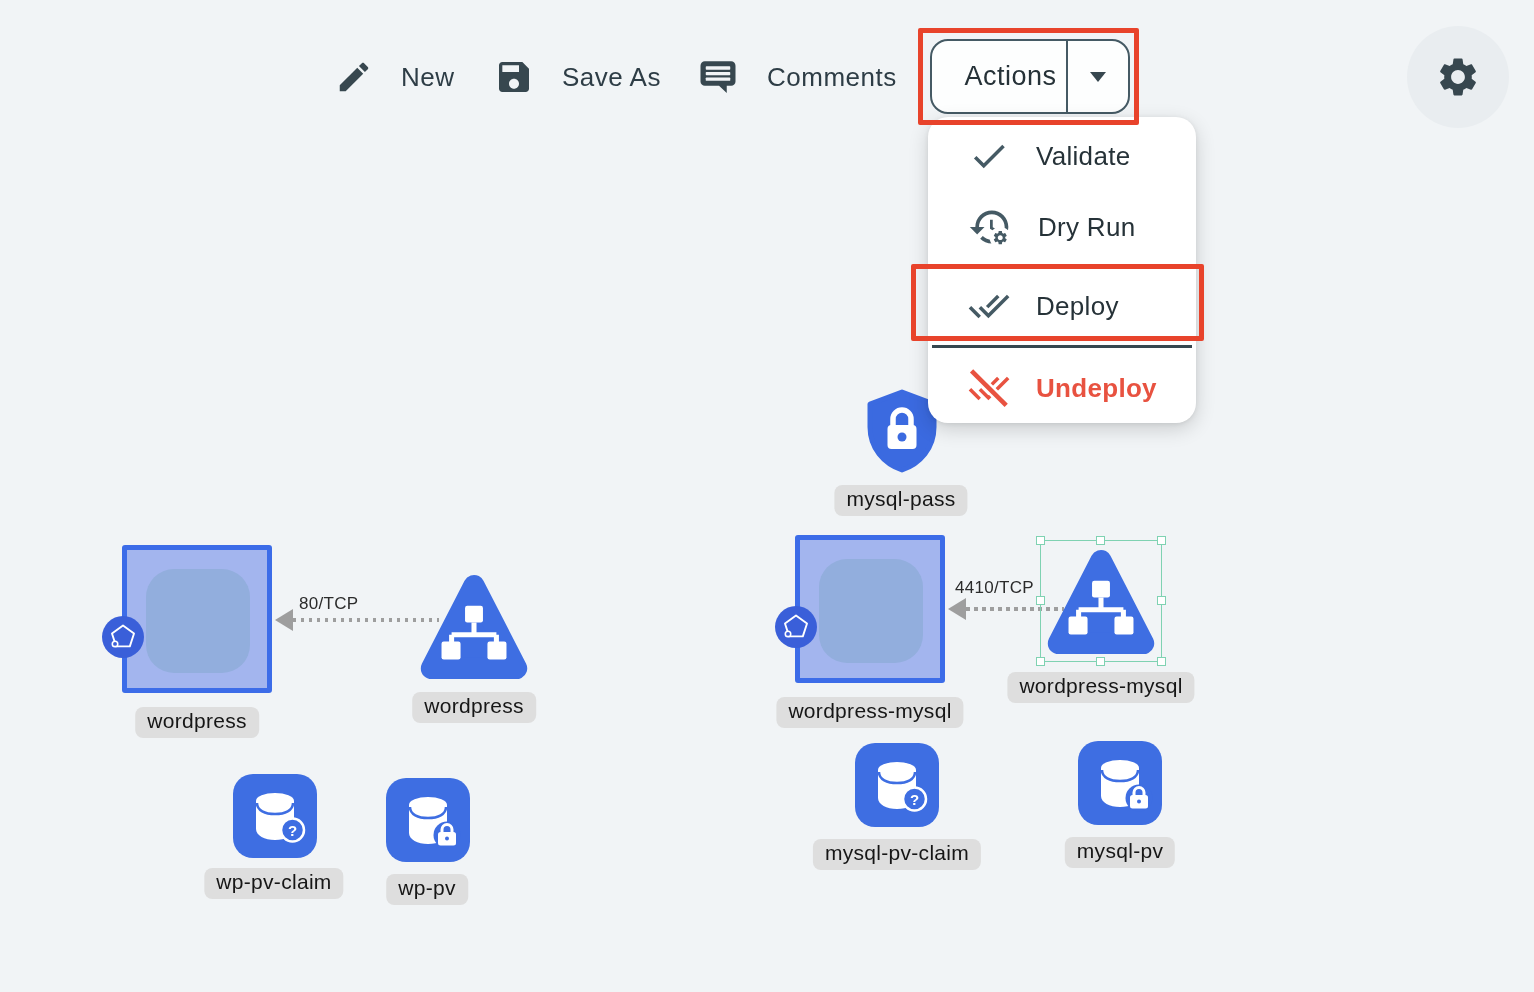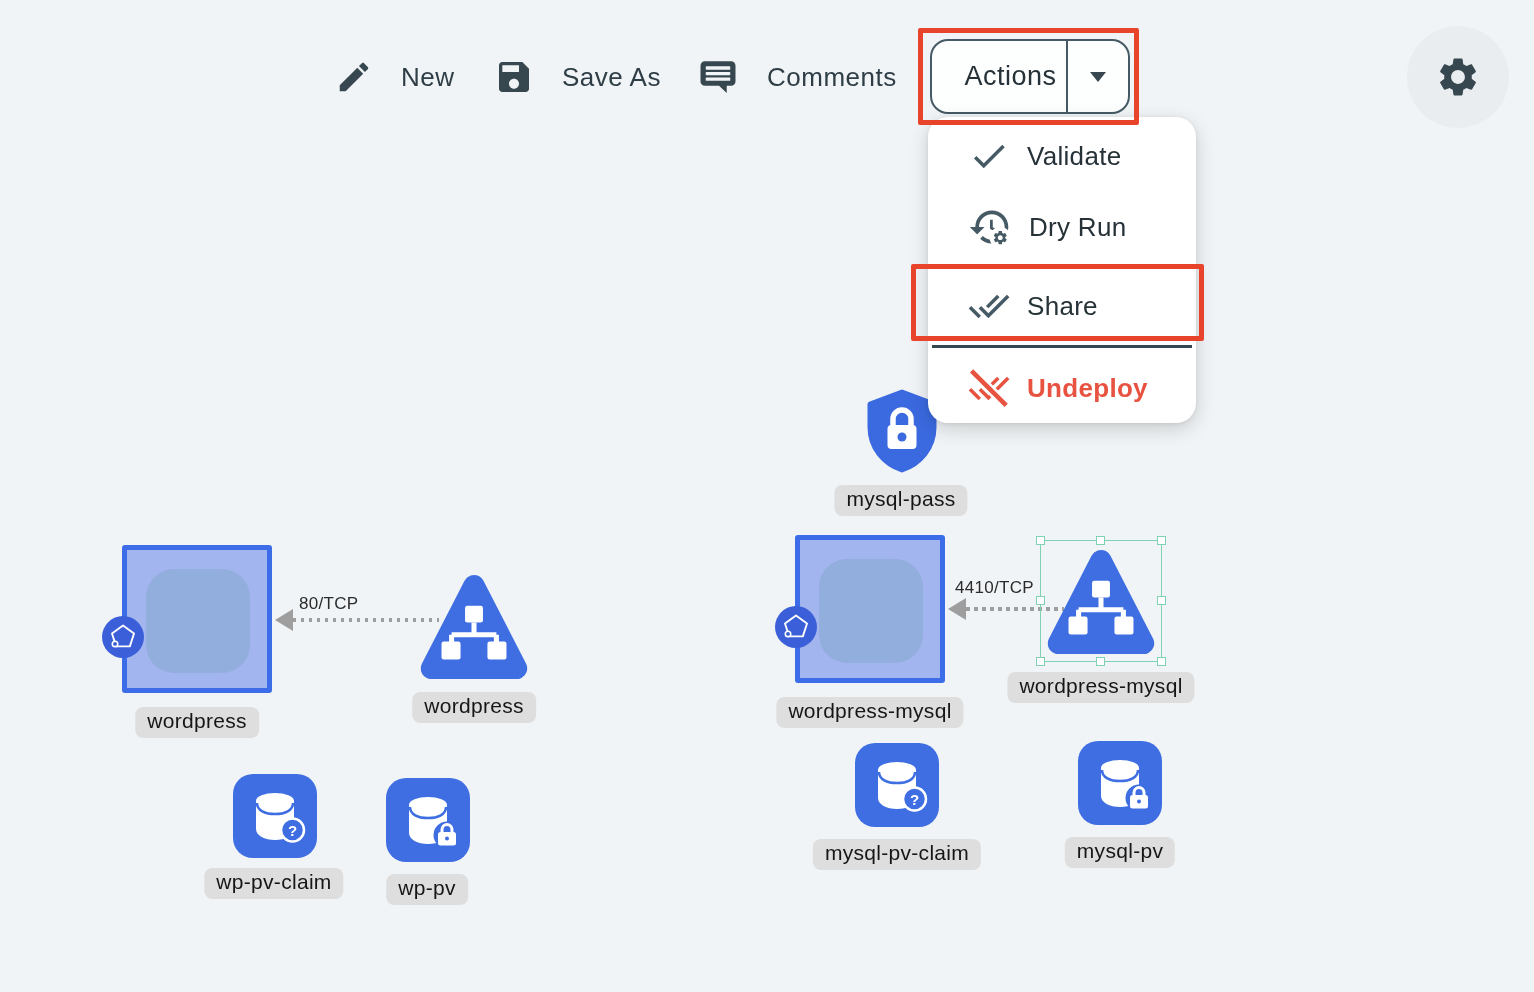--- a/index.html
+++ b/index.html
@@ -29,21 +29,21 @@
         font-size:25px;letter-spacing:.5px;}
   .share-btn .vdiv{width:2px;background:#b7c4cb;}
   .share-btn .linkpart{flex:1;display:flex;align-items:center;justify-content:center;}
 
   .gear-btn{position:absolute;left:1407px;top:26px;width:102px;height:102px;border-radius:50%;
         background:#e9edf0;display:flex;align-items:center;justify-content:center;z-index:6;}
 
   
   .menu{position:absolute;left:928px;top:117px;width:268px;height:306px;background:#fff;
         border-radius:20px;box-shadow:0 6px 20px rgba(0,0,0,.16),0 1px 5px rgba(0,0,0,.08);z-index:10;}
-  .menu-item{position:absolute;left:40px;display:flex;align-items:center;gap:17px;cursor:pointer;}
+  .menu-item{position:absolute;left:40px;display:flex;align-items:center;gap:26px;cursor:pointer;}
   .menu-item span{font-size:26px;color:#263238;letter-spacing:.3px;white-space:nowrap;}
   .menu-item.undeploy span{color:var(--undeploy-red,#e85240);font-weight:bold;}
   .menu-divider{position:absolute;left:4px;right:4px;top:228px;height:3px;background:#37474f;}
 
   
   .annot{position:absolute;border:5px solid var(--annotation-red,#e8432b);z-index:20;border-radius:2px;}
   .annot.actions{left:918px;top:28px;width:211px;height:87px;}
   .annot.deploy{left:911px;top:264px;width:283px;height:67px;}
 
   
@@ -140,21 +140,21 @@
           <path fill="#455a64" d="M19.14 12.94c.04-.3.06-.61.06-.94 0-.32-.02-.64-.07-.94l2.03-1.58c.18-.14.23-.41.12-.61l-1.92-3.32c-.12-.22-.37-.29-.59-.22l-2.39.96c-.5-.38-1.03-.7-1.62-.94l-.36-2.54c-.04-.24-.24-.41-.48-.41h-3.84c-.24 0-.43.17-.47.41l-.36 2.54c-.59.24-1.13.57-1.62.94l-2.39-.96c-.22-.08-.47 0-.59.22L2.74 8.87c-.12.21-.08.47.12.61l2.03 1.58c-.05.3-.09.63-.09.94s.02.64.07.94l-2.03 1.58c-.18.14-.23.41-.12.61l1.92 3.32c.12.22.37.29.59.22l2.39-.96c.5.38 1.03.7 1.62.94l.36 2.54c.05.24.24.41.48.41h3.84c.24 0 .44-.17.47-.41l.36-2.54c.59-.24 1.13-.56 1.62-.94l2.39.96c.22.08.47 0 .59-.22l1.92-3.32c.12-.22.07-.47-.12-.61l-2.01-1.58zM12 15.6c-1.98 0-3.6-1.62-3.6-3.6s1.62-3.6 3.6-3.6 3.6 1.62 3.6 3.6-1.62 3.6-3.6 3.6z"></path>
         </g>
       </svg>
       <span>Dry Run</span>
     </div>
 
     <div class="menu-item" style="top:168px">
       <svg width="42" height="42" viewBox="0 0 24 24">
         <path fill="#455a64" d="M18 7l-1.41-1.41-6.34 6.34 1.41 1.41L18 7zm4.24-1.41L11.66 16.17 7.48 12l-1.41 1.41L11.66 19l12-12-1.42-1.41zM.41 13.41 6 19l1.41-1.41L1.83 12 .41 13.41z"></path>
       </svg>
-      <span>Share</span>
+      <span>Deploy</span>
     </div>
 
     <div class="menu-divider"></div>
 
     <div class="menu-item undeploy" style="top:250px">
       <svg width="42" height="42" viewBox="0 0 24 24">
         <path fill="#e85240" d="M18 7l-1.41-1.41-6.34 6.34 1.41 1.41L18 7zm4.24-1.41L11.66 16.17 7.48 12l-1.41 1.41L11.66 19l12-12-1.42-1.41zM.41 13.41 6 19l1.41-1.41L1.83 12 .41 13.41z"></path>
         <rect x="-2" y="9.4" width="28" height="5.4" transform="rotate(45 12 12)" fill="#fff"></rect>
         <rect x="-2" y="10.8" width="28" height="2.6" transform="rotate(45 12 12)" fill="#e85240"></rect>
       </svg>

